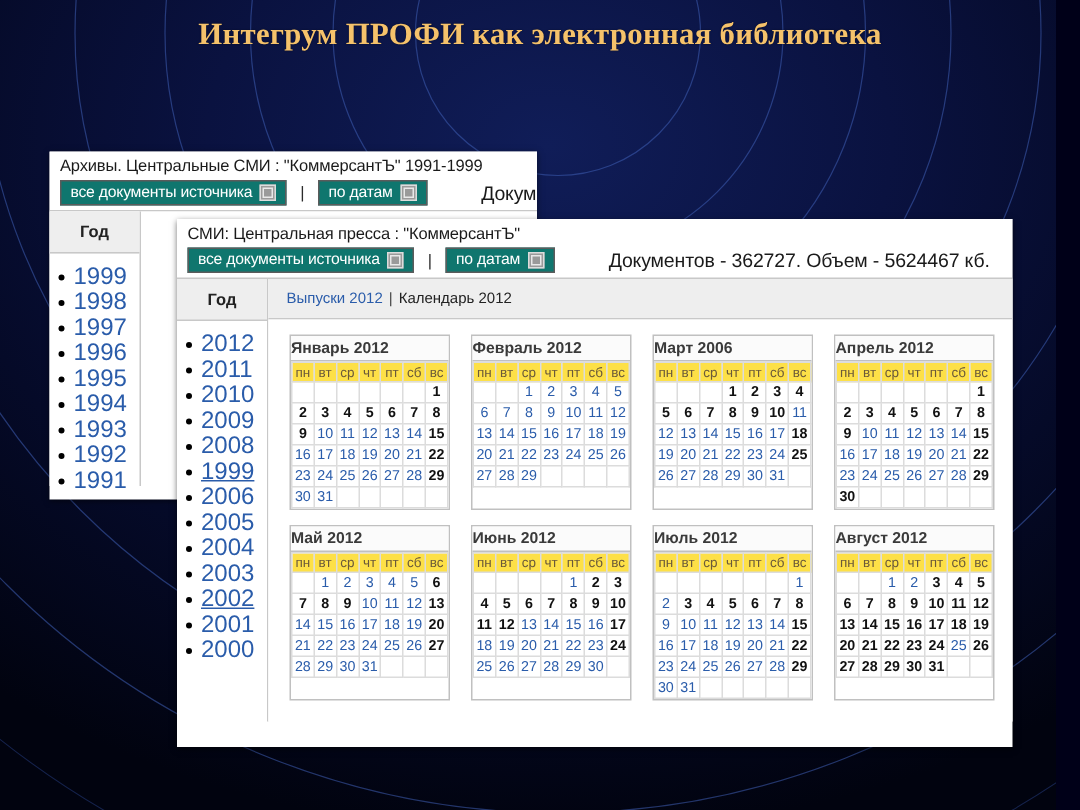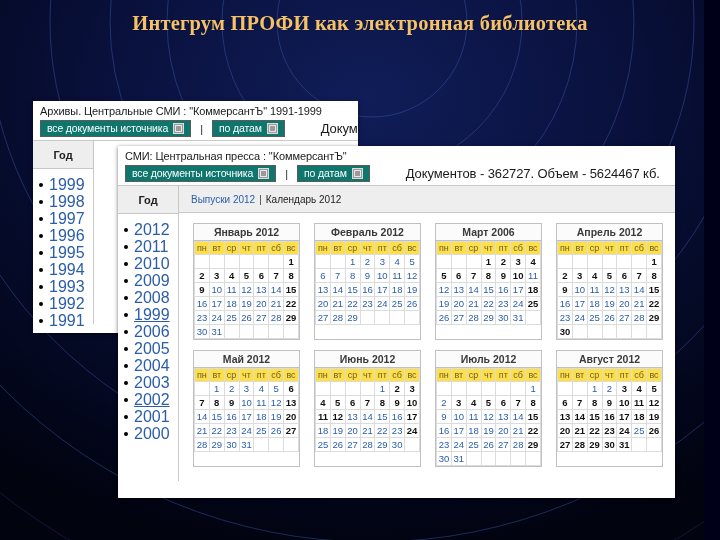--- a/index.html
+++ b/index.html
@@ -175,21 +175,21 @@
     grid-template-columns: repeat(4, 1fr);
     gap: 10px 14px;
     padding: 10px 12px 14px 14px;
     background: #ffffff;
   }
   .cal {
     border: 1px solid #c0c0c0;
     background: #fff;
   }
   .cal-title {
-    text-align: center;
+    text-align: left;
     font-size: 10.5px;
     font-weight: bold;
     color: #3a3a3a;
     padding: 2px 0 2px 0;
     background: #fbfbfb;
     border-bottom: 1px solid #c0c0c0;
   }
   table.cal-t {
     border-collapse: collapse;
     width: 100%;

